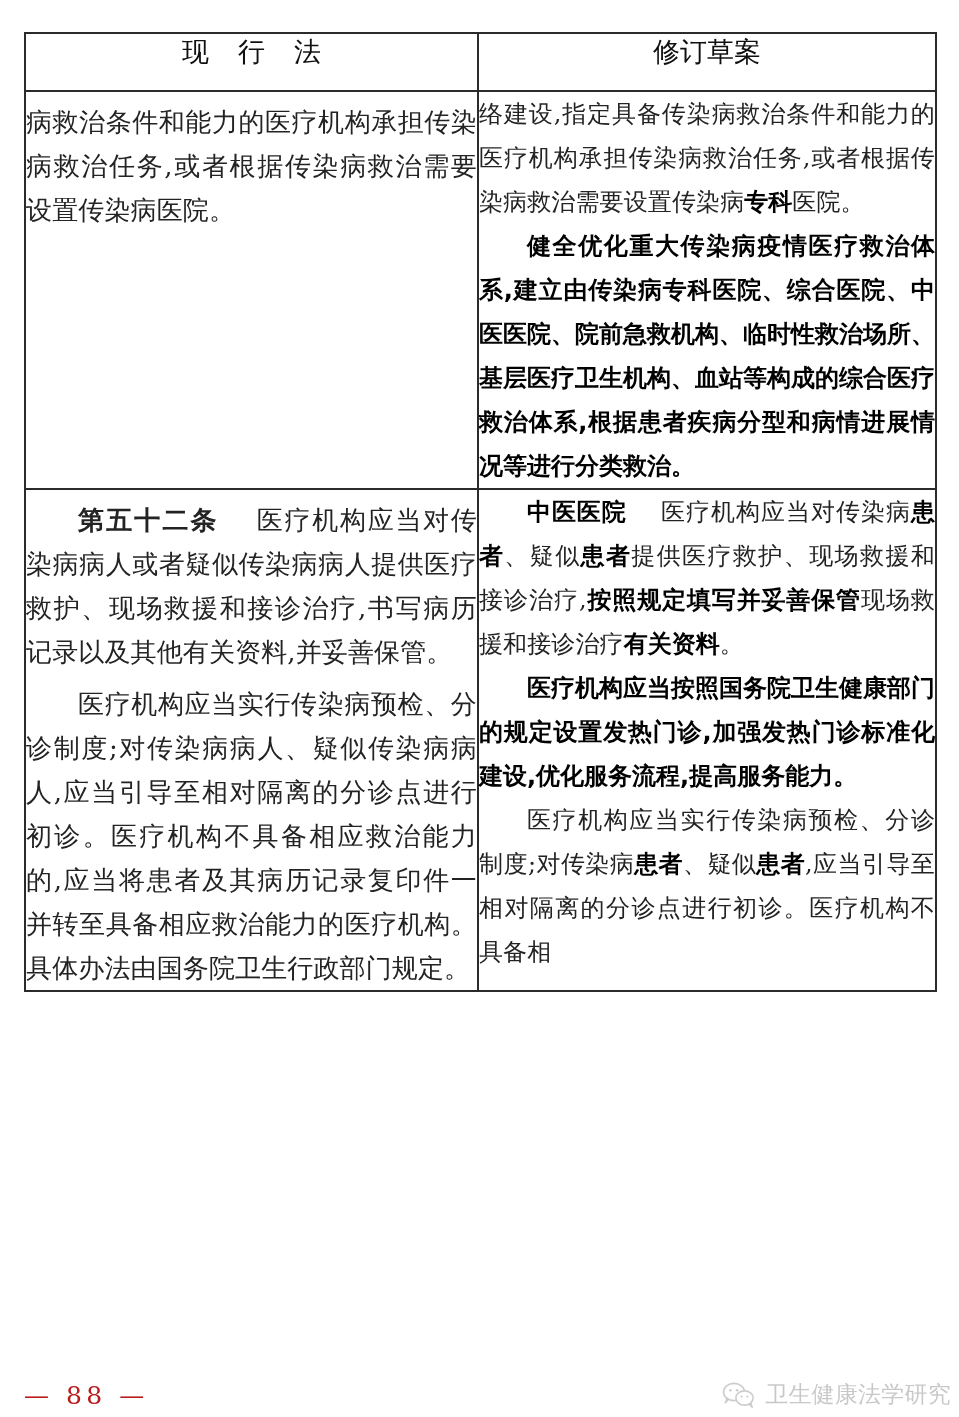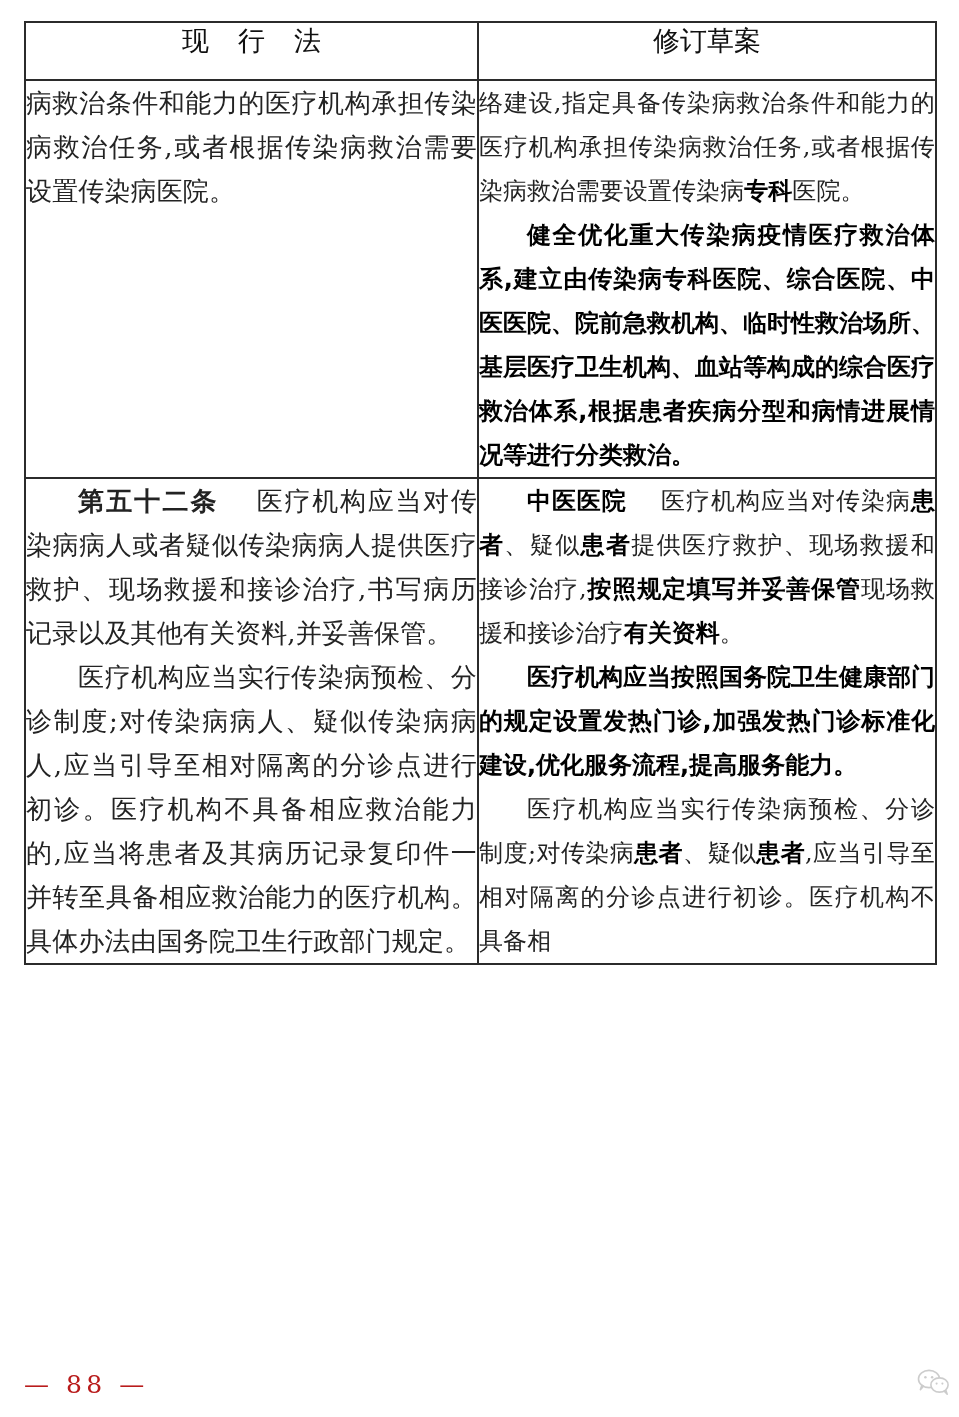--- a/index.html
+++ b/index.html
@@ -11,21 +11,21 @@
     width: 959px;
     height: 1417px;
     position: relative;
     font-family: "DejaVu Sans", "Liberation Sans", sans-serif;
     color: #111111;
     overflow: hidden;
   }
 
   #page {
     position: absolute;
-    left: 0; top: 0;
+    left: 0; top: 11px;
     width: 959px;
     height: 1220px;
     text-decoration: underline;
   }
 
   
   #comparison-table {
     position: absolute;
     left: 24px;
     top: 21px;
@@ -75,20 +75,21 @@
   .para + .para { margin-top: 0px; }
   .para.indent { text-indent: 2em; }
 
   
   .law-old .para {
     font-family: "DejaVu Serif", "Liberation Serif", serif;
     font-weight: 400;
     color: #232323;
     font-size: 26px;
     line-height: 44px;
+    margin-top: 8px;
   }
   .law-old .para .art-no {
     font-family: "DejaVu Sans", "Liberation Sans", sans-serif;
     font-weight: 700;
     letter-spacing: 0.02em;
   }
 
   
   .law-new .para {
     font-family: "DejaVu Serif", "Liberation Serif", serif;
@@ -200,16 +201,17 @@
           <ellipse cx="12" cy="11" rx="10.5" ry="8.6" fill="none" stroke="#6d6d6d" stroke-width="1.6"></ellipse>
           <path d="M6.5 18.2 L3.4 21.6 L4.9 17.2 Z" fill="none" stroke="#6d6d6d" stroke-width="1.6" stroke-linejoin="round"></path>
           <circle cx="8.4" cy="9.2" r="1.25" fill="#6d6d6d"></circle>
           <circle cx="15.1" cy="9.2" r="1.25" fill="#6d6d6d"></circle>
           <ellipse cx="22.5" cy="17" rx="8.6" ry="7.1" fill="#ffffff" stroke="#6d6d6d" stroke-width="1.6"></ellipse>
           <path d="M27.3 23.2 L30.2 26.2 L28.9 22.4 Z" fill="none" stroke="#6d6d6d" stroke-width="1.6" stroke-linejoin="round"></path>
           <circle cx="19.6" cy="15.6" r="1.05" fill="#6d6d6d"></circle>
           <circle cx="25.4" cy="15.6" r="1.05" fill="#6d6d6d"></circle>
         </svg>
       </span>
+      <span class="wm-text">卫生健康法学研究</span>
     </div>
   </div>
 
 </div>
 
 </body></html>

